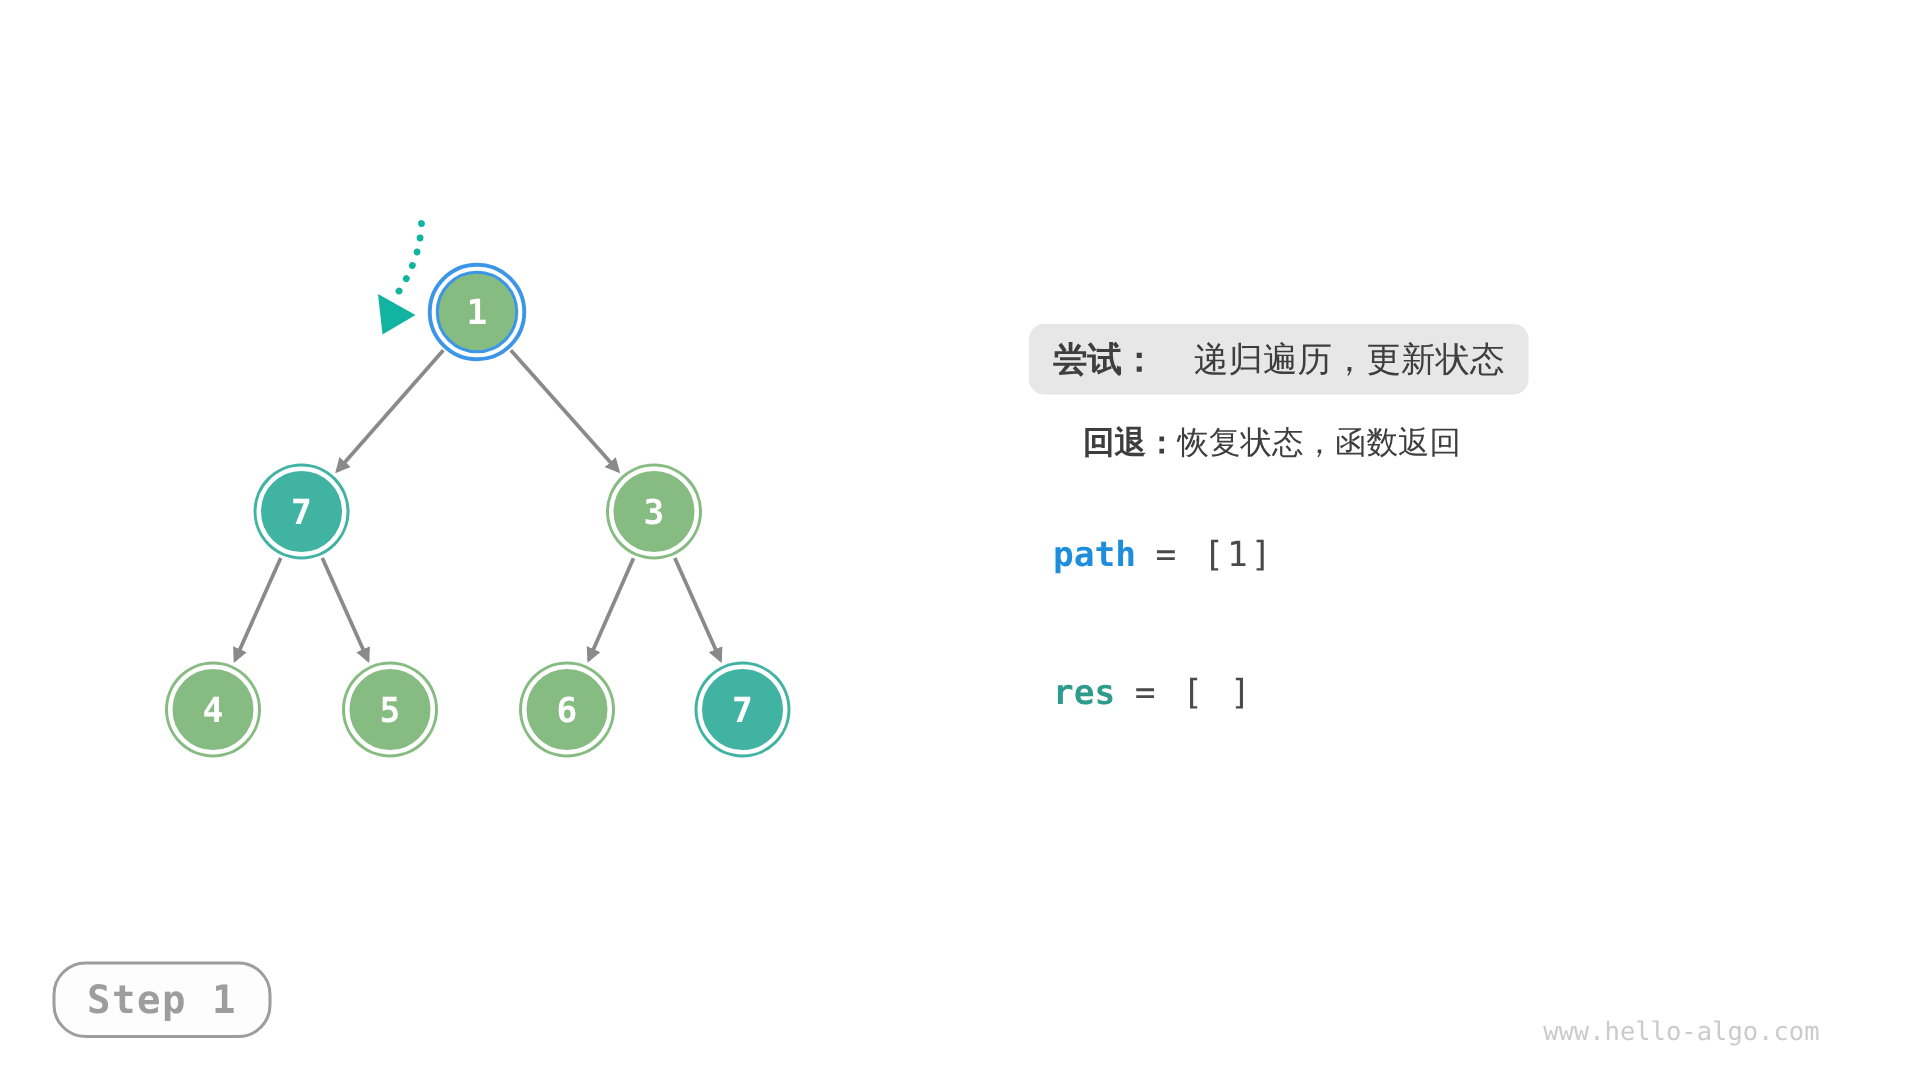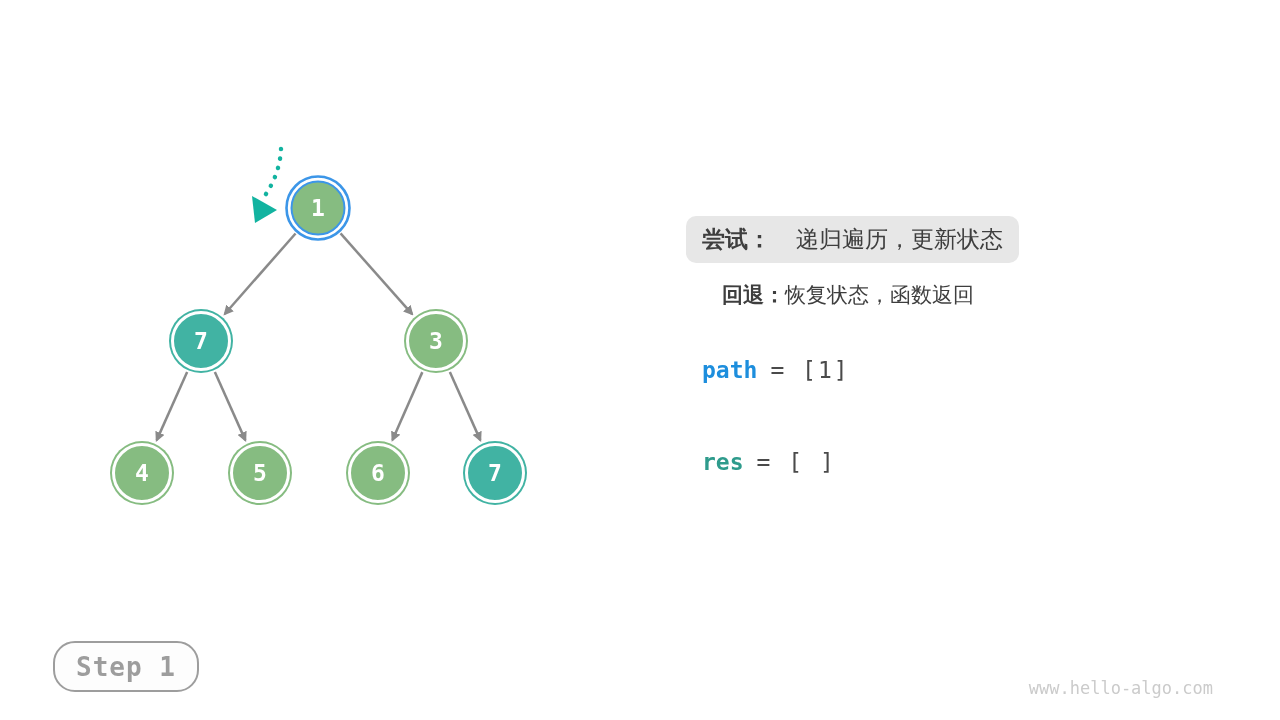--- a/index.html
+++ b/index.html
@@ -49,21 +49,21 @@
   
   .step-badge{
     left:35px;top:641px;width:146px;height:51px;
     box-sizing:border-box;
     border:2.5px solid var(--step-gray);
     border-radius:22px;
     background:#fdfdfd;
     color:var(--step-gray);
     font-family:"DejaVu Sans Mono",monospace;
     font-weight:700;font-size:26px;letter-spacing:1px;
-    display:flex;align-items:center;justify-content:center;margin-left:18px;
+    display:flex;align-items:center;justify-content:center;
   }
 
   
   .watermark{
     right:67px;bottom:22px;
     font-family:"DejaVu Sans Mono",monospace;
     font-size:17px;
     color:var(--mark-gray);
   }
 </style>

